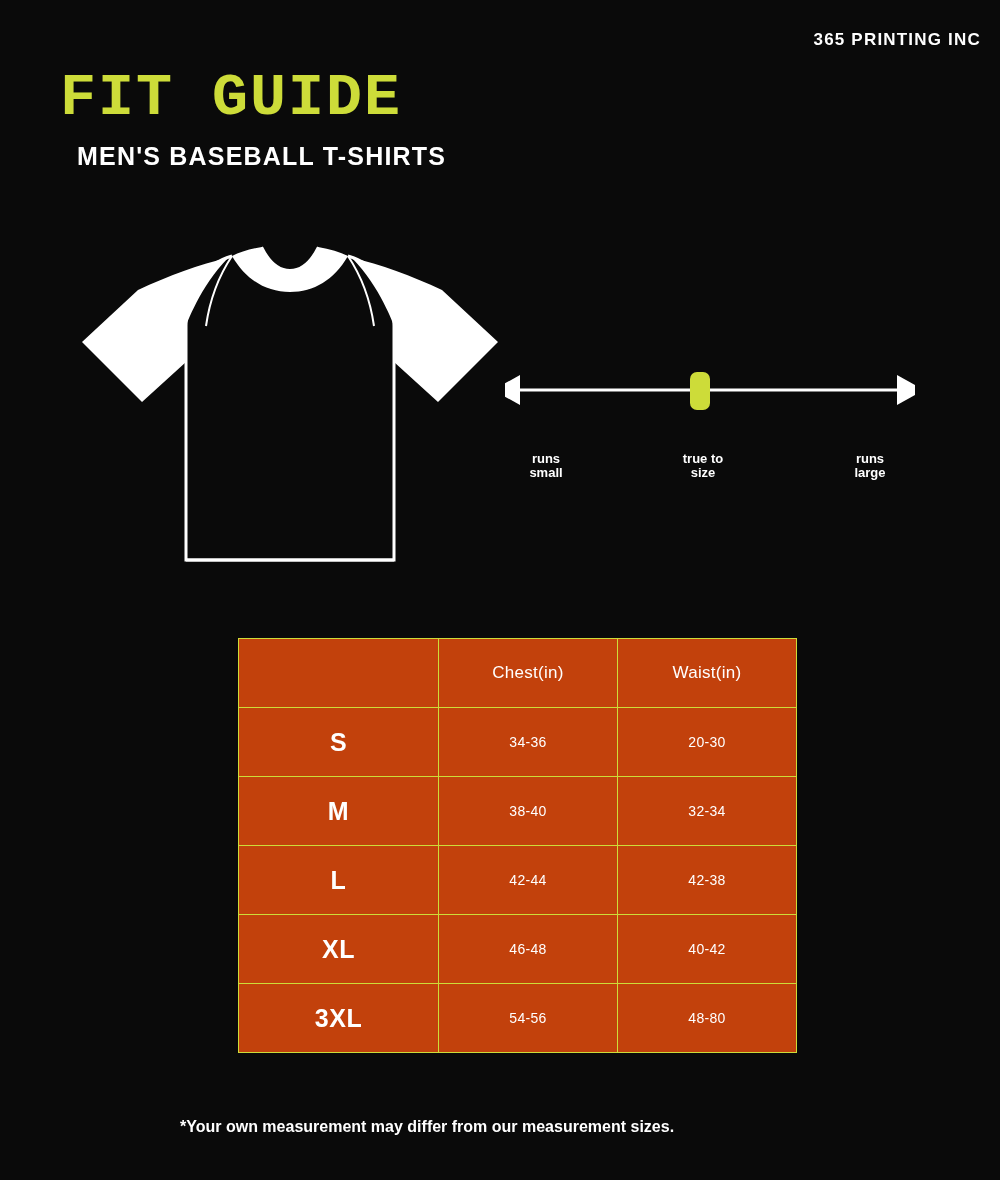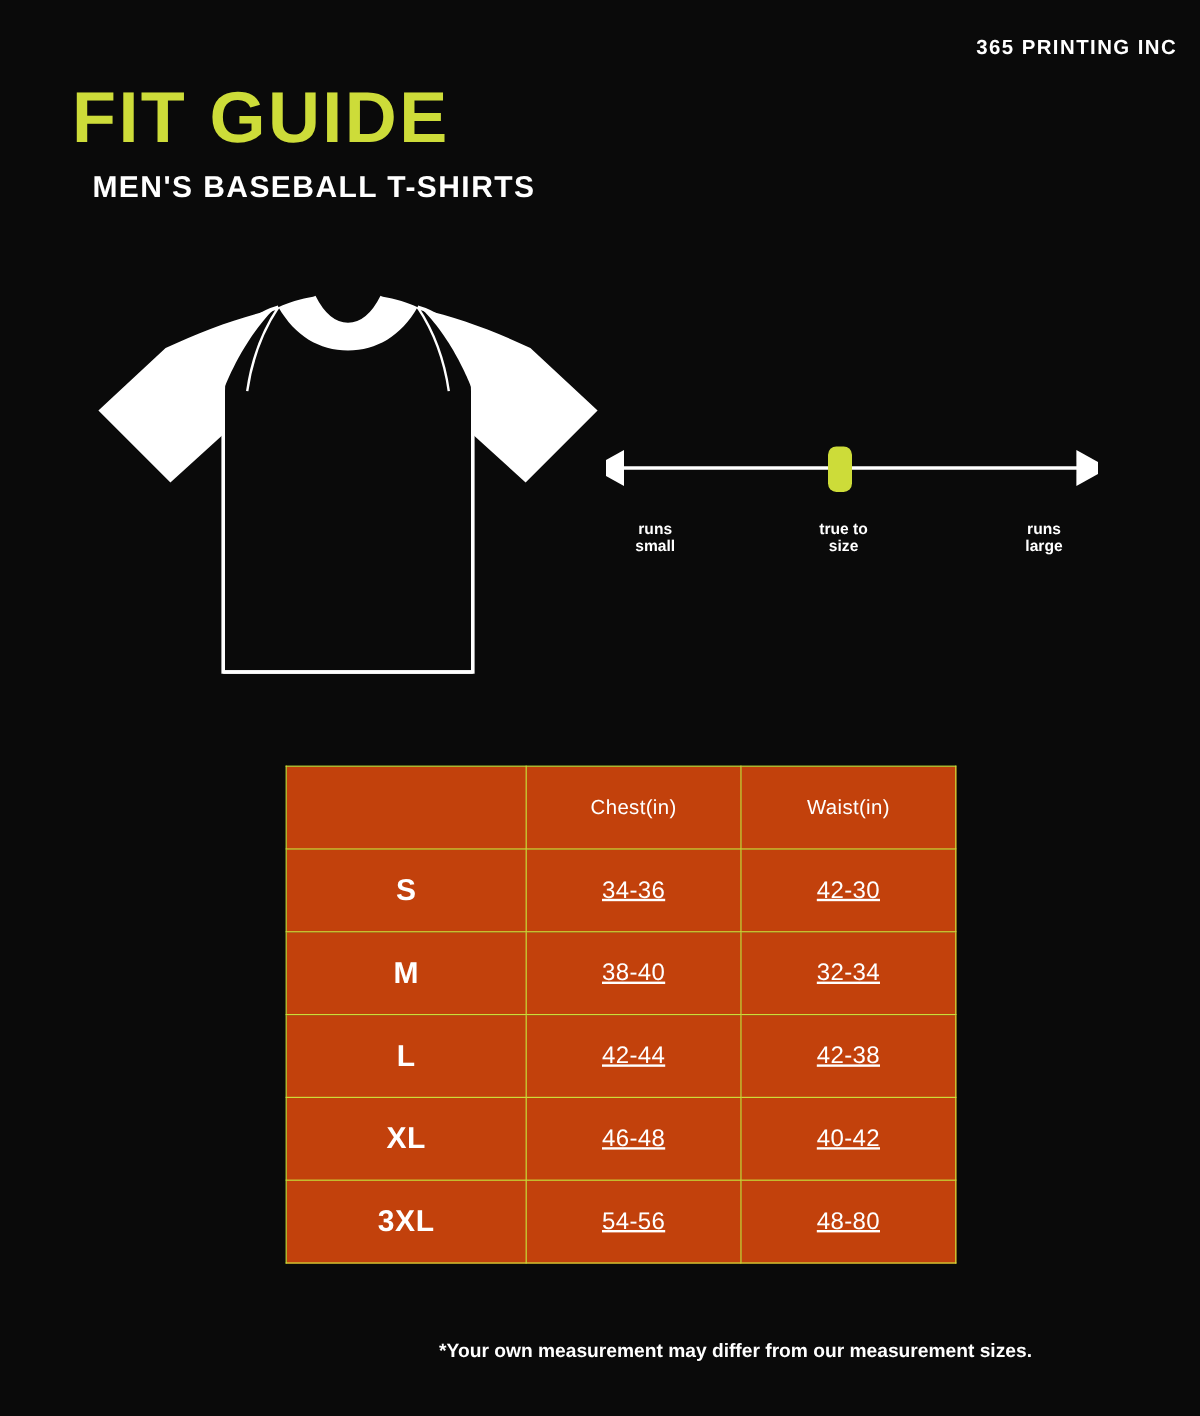--- a/index.html
+++ b/index.html
@@ -29,21 +29,21 @@
     font-family: "Liberation Sans", sans-serif;
     font-weight: bold;
     font-size: 17px;
     letter-spacing: 1.2px;
     color: #ffffff;
   }
   .title {
     position: absolute;
     left: 60px;
     top: 68px;
-    font-family: Liberation Sans, sans-serif;
+    font-family: Liberation Mono, monospace;
     font-weight: bold;
     font-size: 60px;
     letter-spacing: 2px;
     color: #cddc39;
     line-height: 1;
   }
   .subtitle {
     position: absolute;
     left: 77px;
     top: 142px;
@@ -72,20 +72,21 @@
     height: 115px;
   }
   .scale-label {
     position: absolute;
     font-family: "Liberation Sans", sans-serif;
     font-weight: bold;
     font-size: 13px;
     line-height: 14px;
     text-align: center;
     color: #ffffff;
+    margin-top: 18px;
   }
   .scale-label.small { left: 6px;  top: 74px; width: 70px; }
   .scale-label.true  { left: 158px; top: 74px; width: 80px; }
   .scale-label.large { left: 330px; top: 74px; width: 70px; }
 
   
   .table-wrap {
     position: absolute;
     left: 238px;
     top: 638px;
@@ -116,30 +117,29 @@
     letter-spacing: .3px;
   }
   td.size {
     font-family: "Liberation Sans", sans-serif;
     font-weight: bold;
     font-size: 25px;
     letter-spacing: .5px;
   }
   td.val {
     font-family: "Liberation Sans", sans-serif;
-    font-size: 20px;
+    font-size: 14px;
     letter-spacing: .3px;
-    text-decoration: underline;
   }
   .footnote {
     position: absolute;
     left: 180px;
     top: 1118px;
     width: 680px;
-    text-align: right;
+    text-align: left;
     font-family: "Liberation Sans", sans-serif;
     font-weight: bold;
     font-size: 16px;
     color: #ffffff;
   }
 </style>
 </head>
 <body>
 
 <div class="page">
@@ -209,21 +209,21 @@
         <tr>
           <th></th>
           <th>Chest(in)</th>
           <th>Waist(in)</th>
         </tr>
       </thead>
       <tbody>
         <tr>
           <td class="size">S</td>
           <td class="val">34-36</td>
-          <td class="val">42-30</td>
+          <td class="val">20-30</td>
         </tr>
         <tr>
           <td class="size">M</td>
           <td class="val">38-40</td>
           <td class="val">32-34</td>
         </tr>
         <tr>
           <td class="size">L</td>
           <td class="val">42-44</td>
           <td class="val">42-38</td>

